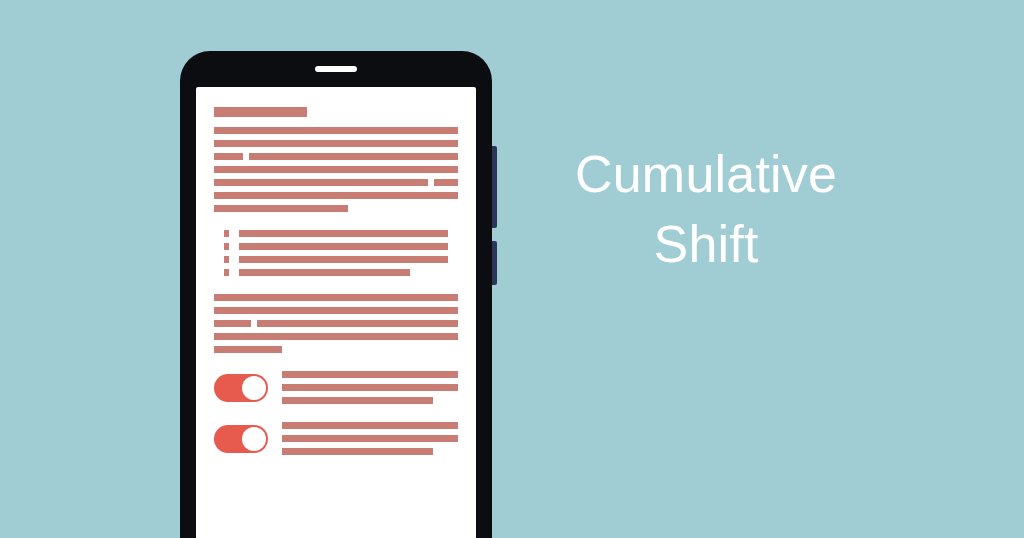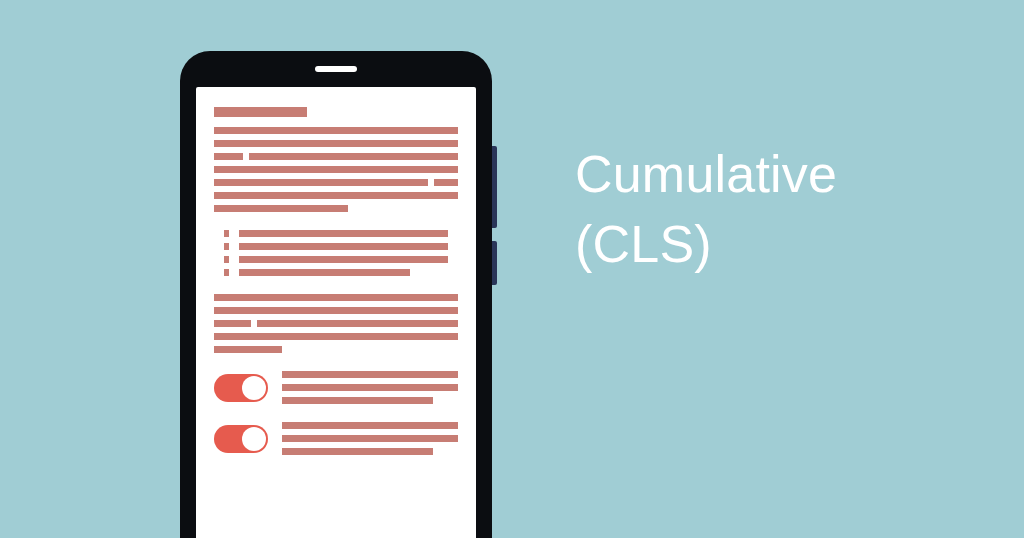--- a/index.html
+++ b/index.html
@@ -9,20 +9,21 @@
     background: #a0cdd4;
     display: flex;
     align-items: center;
     overflow: hidden;
     font-family: "Segoe UI", "Myriad Pro", "Helvetica Neue", Arial, sans-serif;
   }
   .stage {
     width: 1024px;
     height: 436px;
     position: relative;
+    text-align: center;
   }
   .phone {
     position: absolute;
     left: 180px;
     top: 0;
     width: 312px;
     height: 560px;
     background: #0b0d11;
     border-radius: 30px;
   }
@@ -208,16 +209,16 @@
         </div>
       </div>
 
       <div class="cta"></div>
 
     </div>
   </div>
 
   <div class="title-text">
     <div>Cumulative</div>
-    <div>(CLS)</div>
+    <div>Shift</div>
   </div>
 
 </div>
 
 </body></html>

